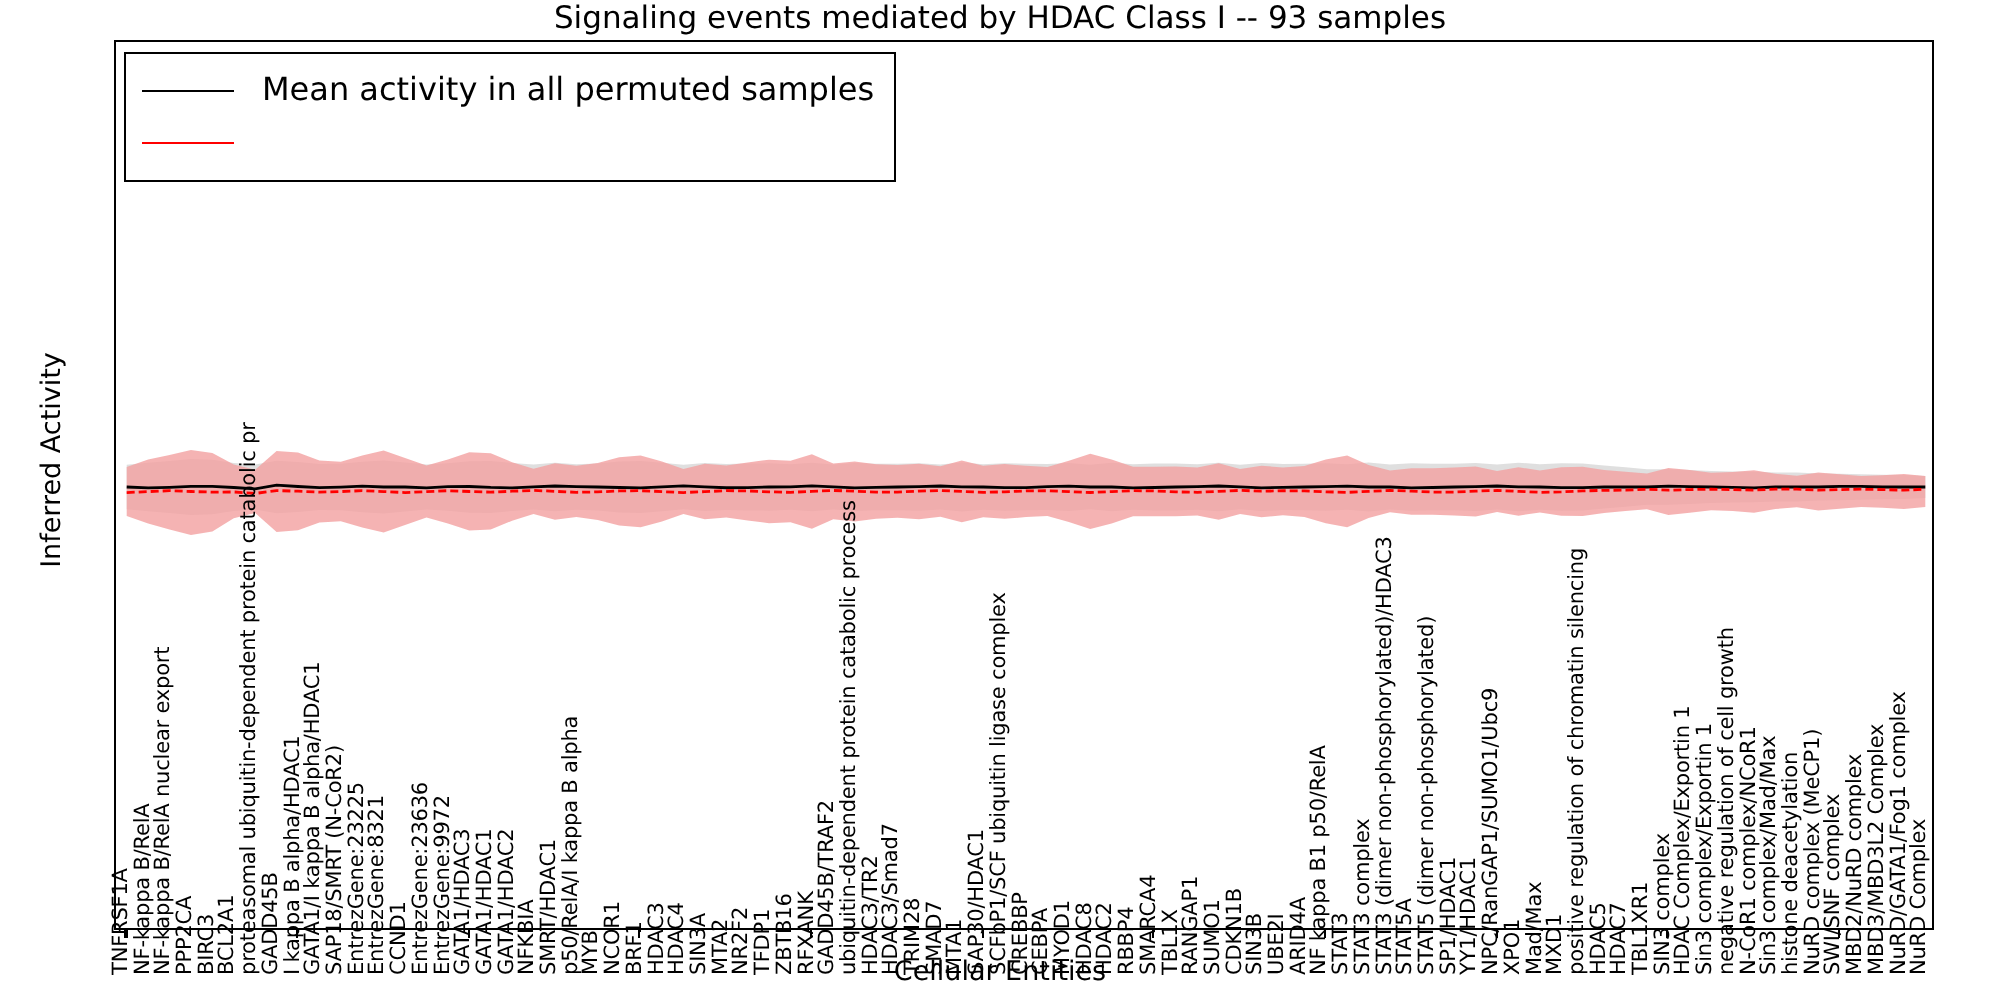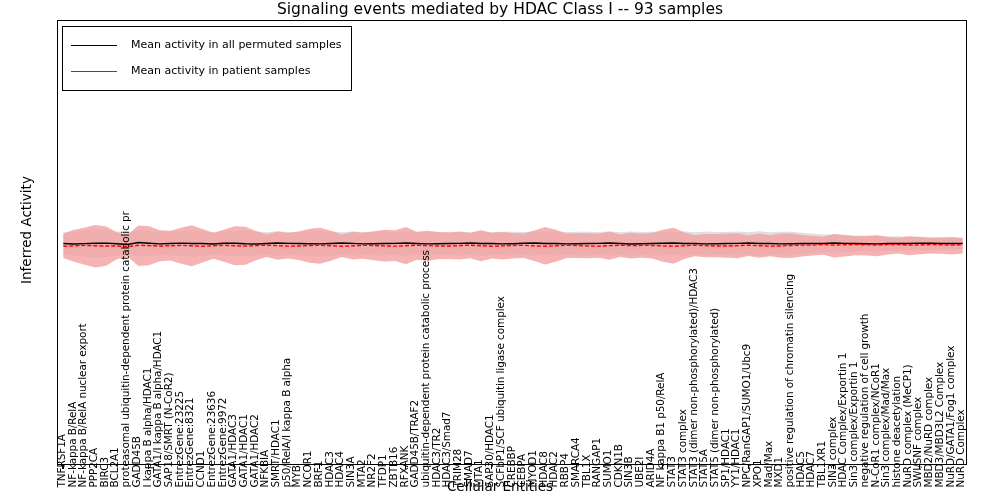--- a/index.html
+++ b/index.html
@@ -51,21 +51,21 @@
 
   
   #legend{
     position:absolute;left:62px;top:26px;
     border:1.3px solid #000;background:#fff;
     padding:5px 10px 6px 8px;
   }
   .legend-row{display:flex;align-items:center;height:26px;}
   .legend-swatch{width:46px;height:0;border-top:1.6px solid #000;margin-right:14px;}
   .legend-swatch.red{border-top-color:#ff0000;}
-  .legend-text{font-size:11px;line-height:18px;white-space:nowrap;text-align:center;}
+  .legend-text{font-size:16px;line-height:18px;white-space:nowrap;text-align:center;}
 </style>
 </head>
 <body>
 
 <div id="figure">
 
   <div id="chart-title">Signaling events mediated by HDAC Class I -- 93 samples</div>
 
   <div id="ylabel">Inferred Activity</div>
   <div id="ytick-labels"></div>
@@ -197,16 +197,15 @@
     </div>
   <div id="xlabel">Cellular Entities</div>
 
   <div id="legend">
       <div class="legend-row">
         <span class="legend-swatch"></span>
         <span class="legend-text">Mean activity in all permuted samples</span>
       </div>
       <div class="legend-row">
         <span class="legend-swatch red"></span>
-        <span class="legend-text">Mean activity in patient samples</span>
       </div>
     </div>
 </div>
 
 </body></html>

